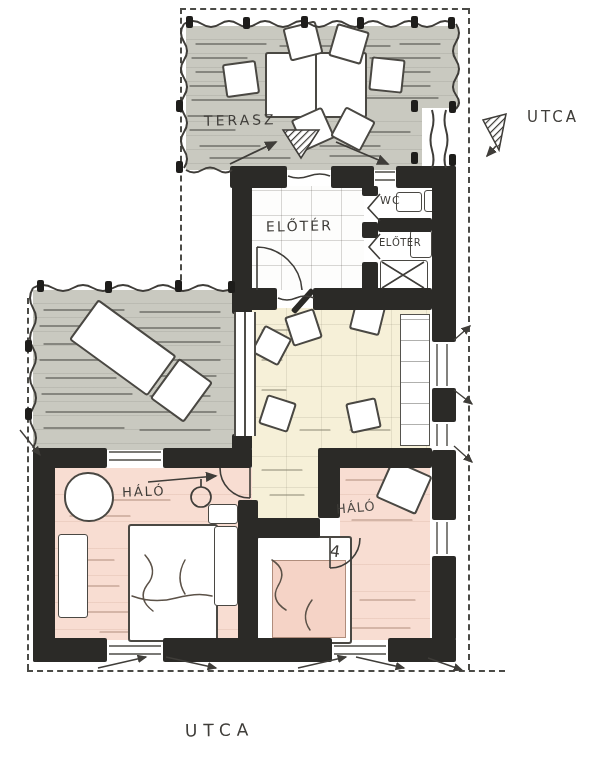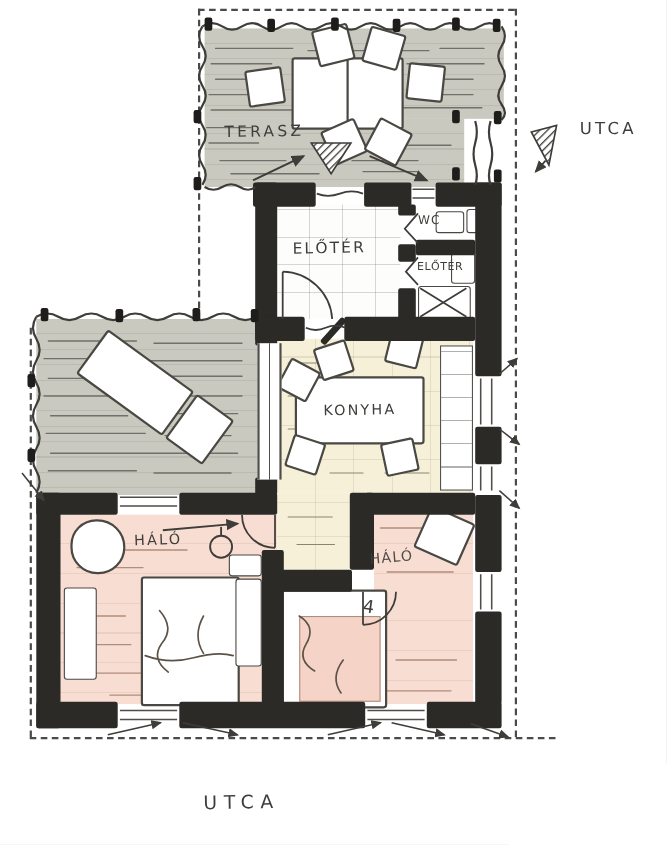--- a/index.html
+++ b/index.html
@@ -109,23 +109,20 @@
   <div class="furn chair" style="left:370px;top:58px;transform:rotate(6deg);"></div>
   <div class="furn chair" style="left:224px;top:62px;transform:rotate(-8deg);"></div>
   <div class="furn chair" style="left:296px;top:112px;transform:rotate(-24deg);"></div>
   <div class="furn chair" style="left:336px;top:112px;transform:rotate(28deg);"></div>
 
   <div class="furn thin" style="left:396px;top:192px;width:24px;height:18px;"></div>
   <div class="furn thin" style="left:424px;top:190px;width:14px;height:20px;"></div>
   <div class="furn thin" style="left:410px;top:230px;width:20px;height:26px;"></div>
   <div class="furn thin" style="left:380px;top:260px;width:46px;height:30px;"></div>
 
-  <div class="furn" style="left:268px;top:342px;width:114px;height:58px;display:flex;align-items:center;justify-content:center;">
-    <span class="lbl" style="position:static;font-size:13px;transform:rotate(-1deg);">KONYHA</span>
-  </div>
   <div class="furn kchair" style="left:288px;top:312px;transform:rotate(-18deg);"></div>
   <div class="furn kchair" style="left:352px;top:302px;transform:rotate(14deg);"></div>
   <div class="furn kchair" style="left:256px;top:330px;transform:rotate(28deg);"></div>
   <div class="furn kchair" style="left:262px;top:398px;transform:rotate(18deg);"></div>
   <div class="furn kchair" style="left:348px;top:400px;transform:rotate(-12deg);"></div>
   <div class="counter" style="left:400px;top:314px;width:28px;height:130px;"></div>
 
   <div class="lounge">
     <div style="width:94px;"></div>
     <div style="width:38px;"></div>

